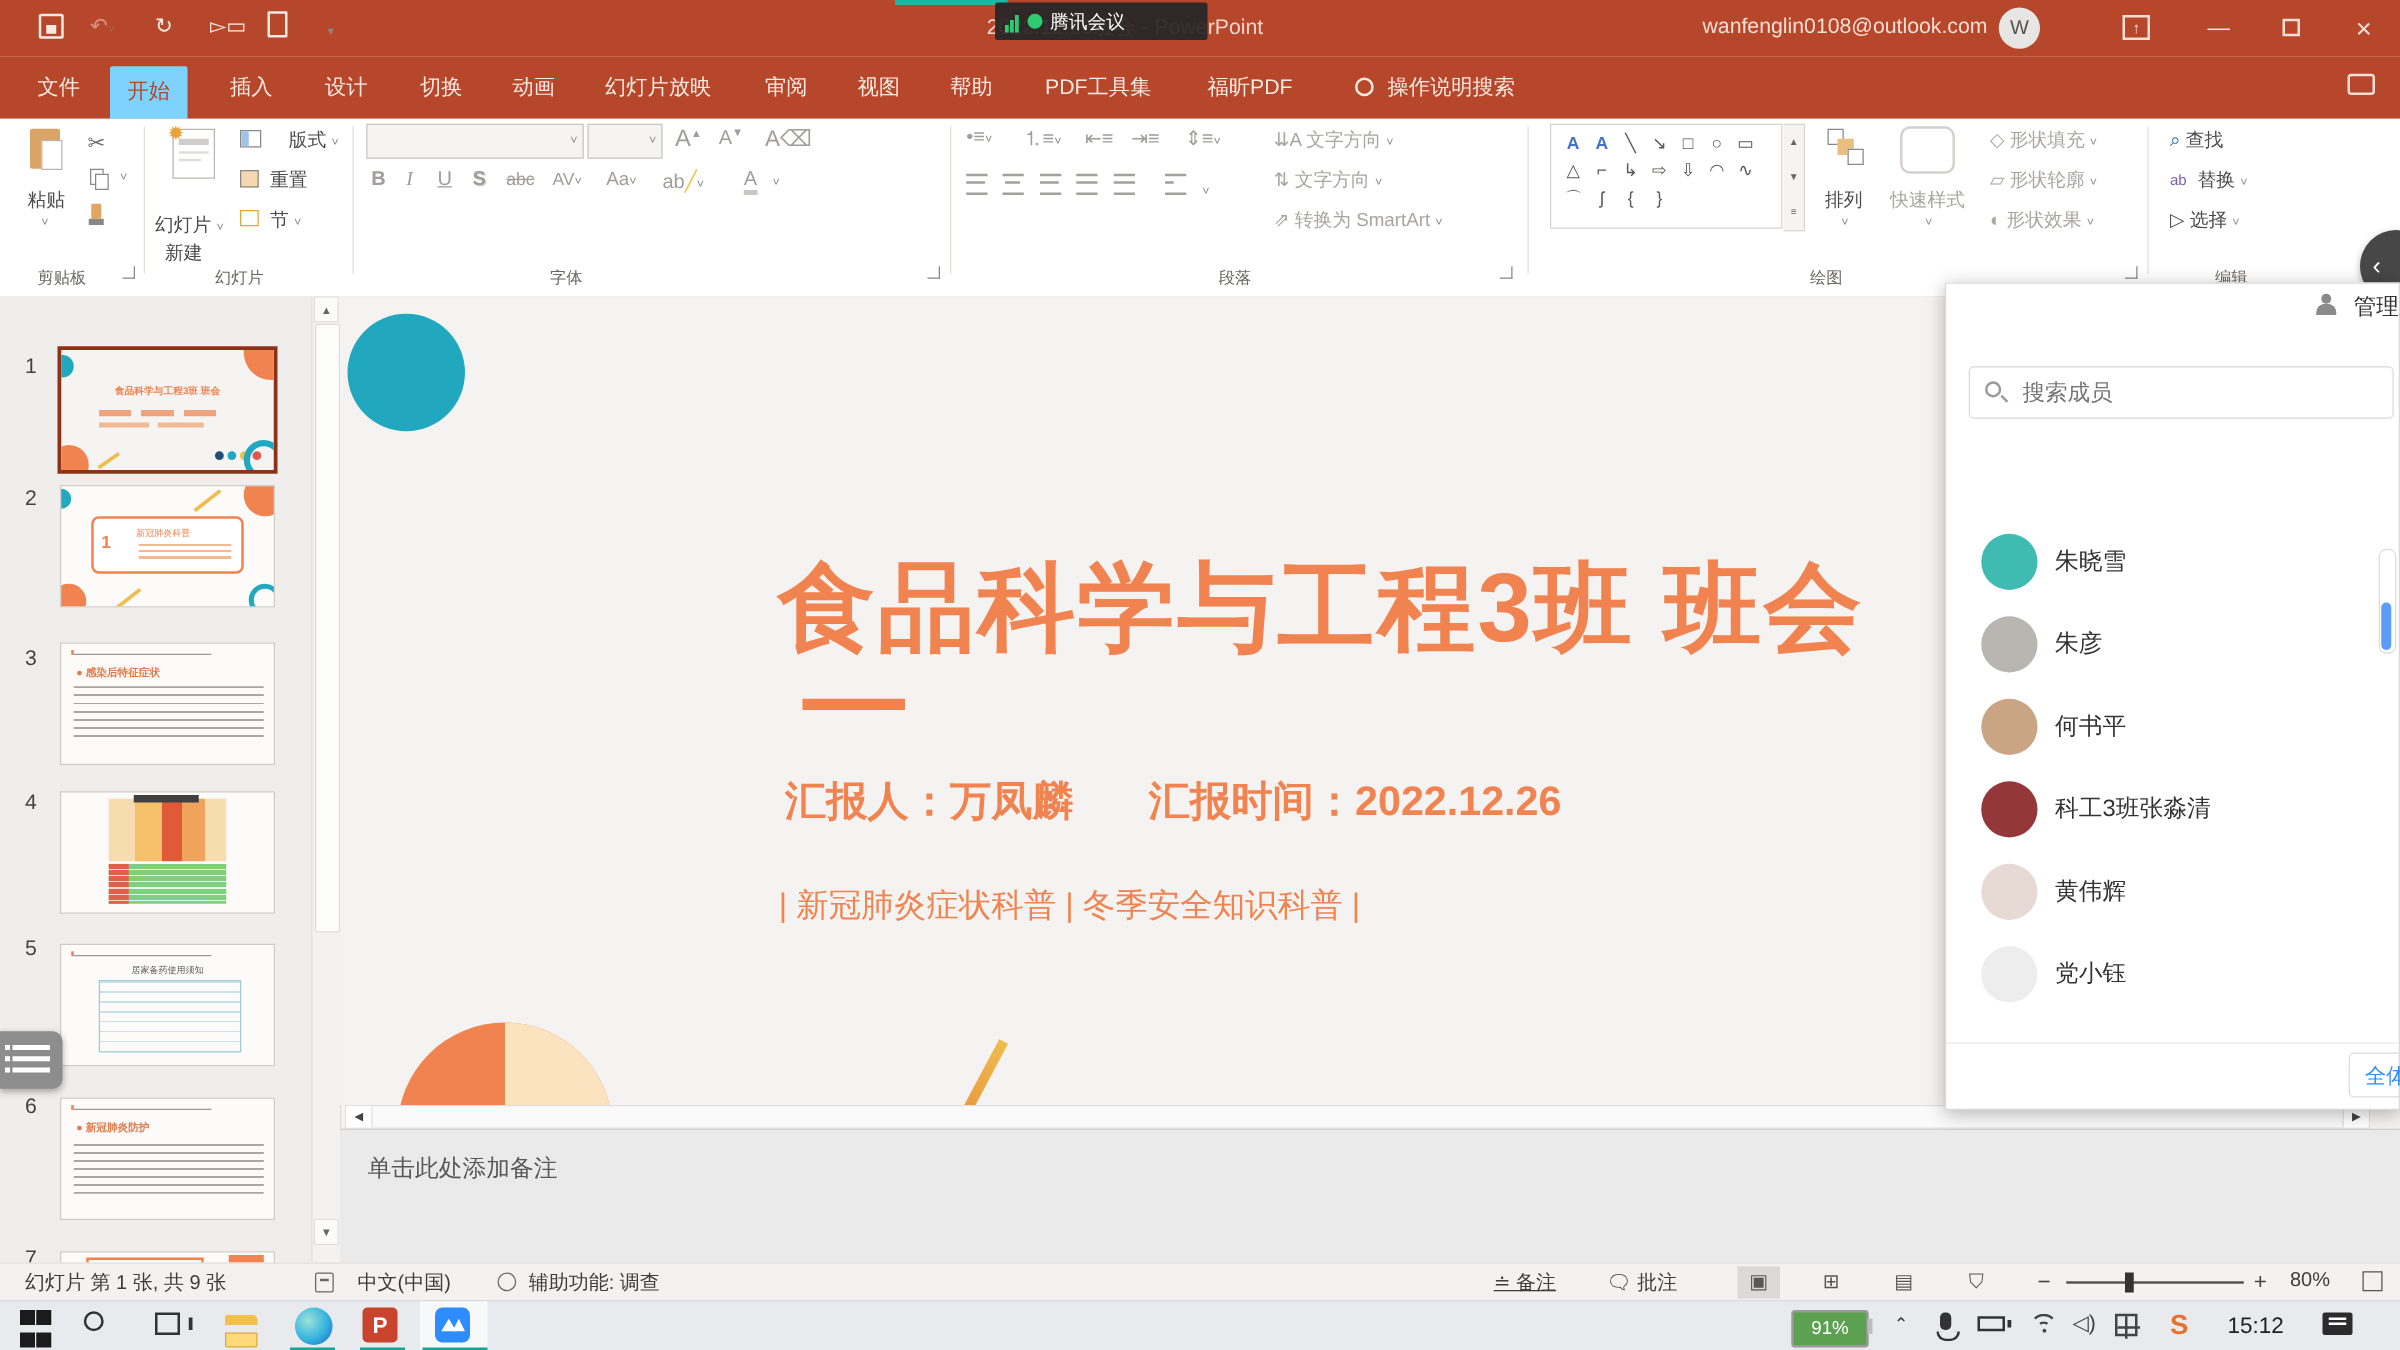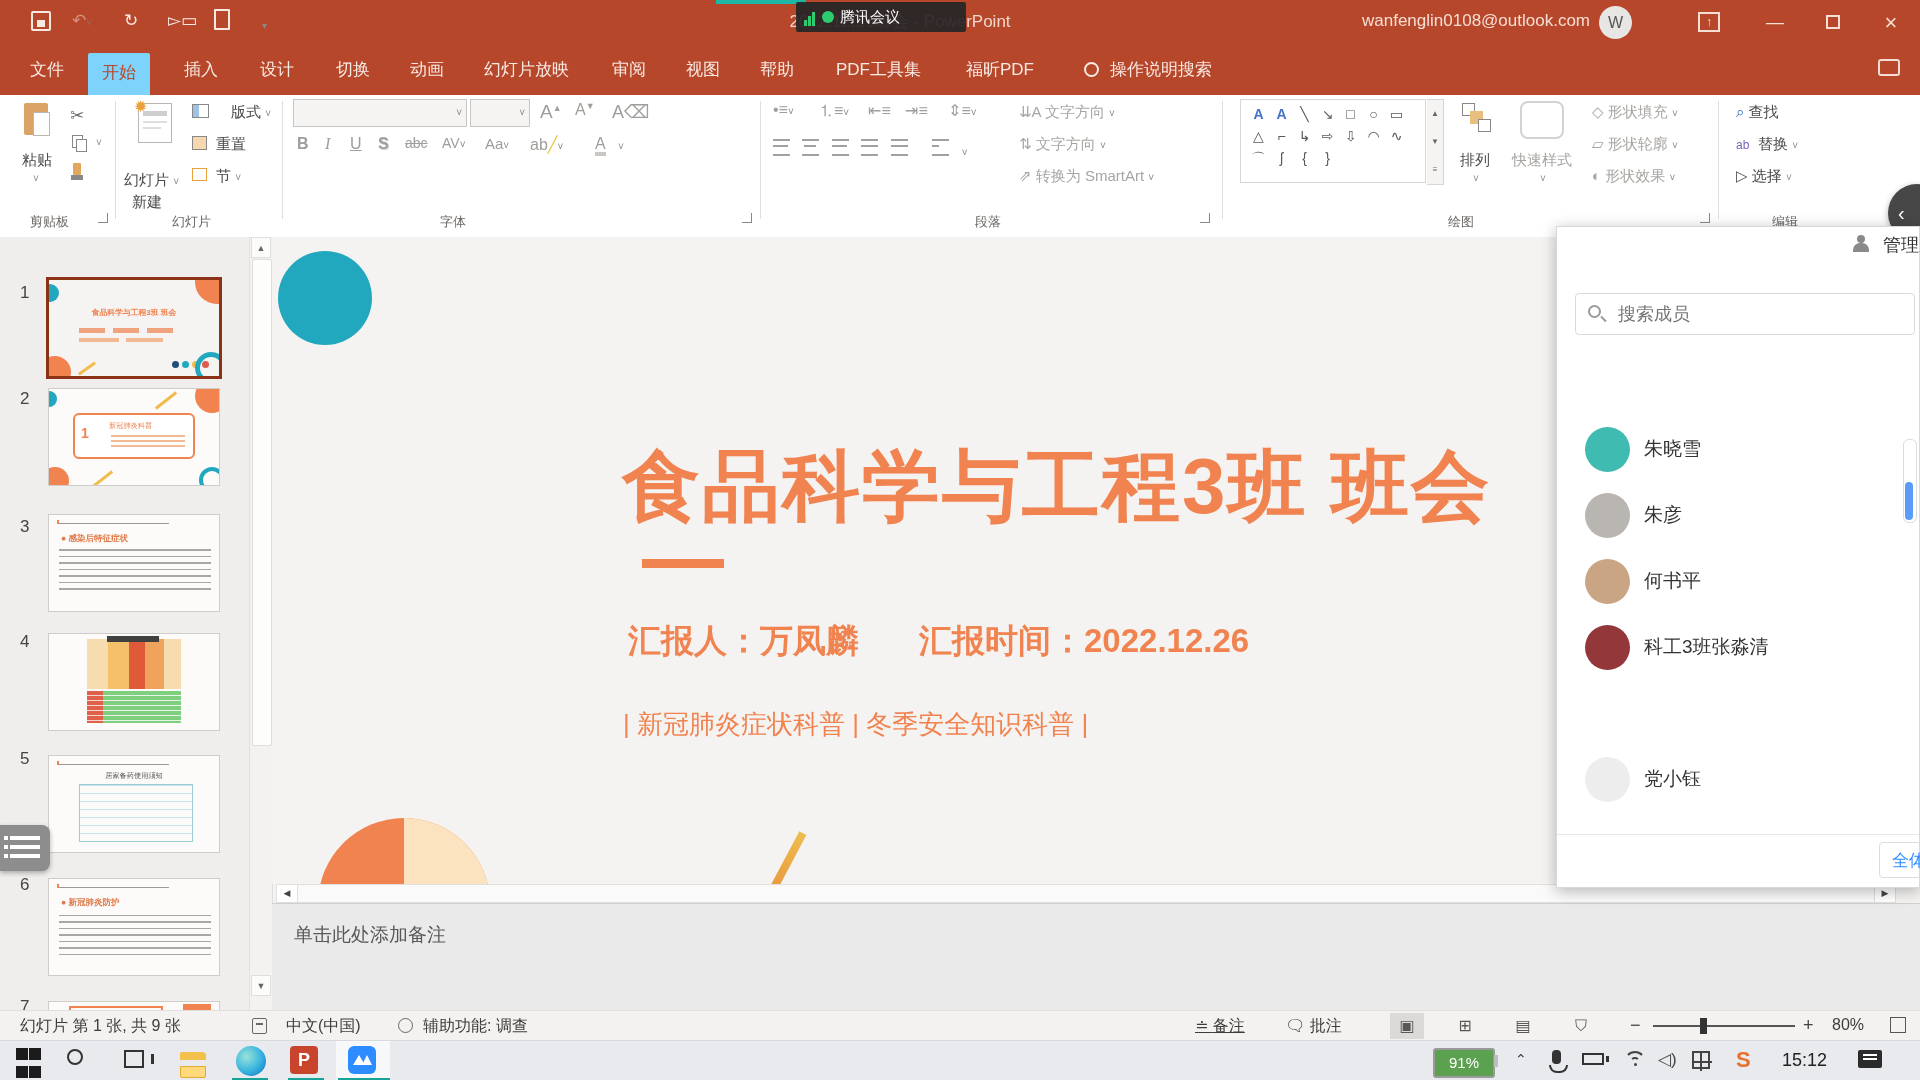--- a/index.html
+++ b/index.html
@@ -442,20 +442,24 @@
     <span class="mname">朱晓雪</span>
   </div>
   <div class="mrow" style="top:328px;">
     <span class="mava" style="background: rgb(202, 165, 132);"></span>
     <span class="mname">何书平</span>
   </div>
   <div class="mrow" style="top:394px;">
     <span class="mava" style="background: rgb(147, 55, 58);"></span>
     <span class="mname">科工3班张淼清</span>
   </div>
+  <div class="mrow" style="top:460px;">
+    <span class="mava" style="background: rgb(231, 217, 212);"></span>
+    <span class="mname">黄伟辉</span>
+  </div>
   <div class="mrow" style="top:526px;">
     <span class="mava" style="background: rgb(237, 237, 237);"></span>
     <span class="mname">党小钰</span>
   </div>
 
   <div style="position:absolute;right:2px;top:212px;width:12px;height:82px;background:#fff;border:1px solid #dcdcdc;border-radius:6px;">
     <span style="position:absolute;left:1px;bottom:2px;width:8px;height:38px;background:#5a9cf8;border-radius:4px;display:block;"></span>
   </div>
 
   <div style="position:absolute;left:0;bottom:52px;width:100%;height:1px;background:#e8e8e8;"></div>

